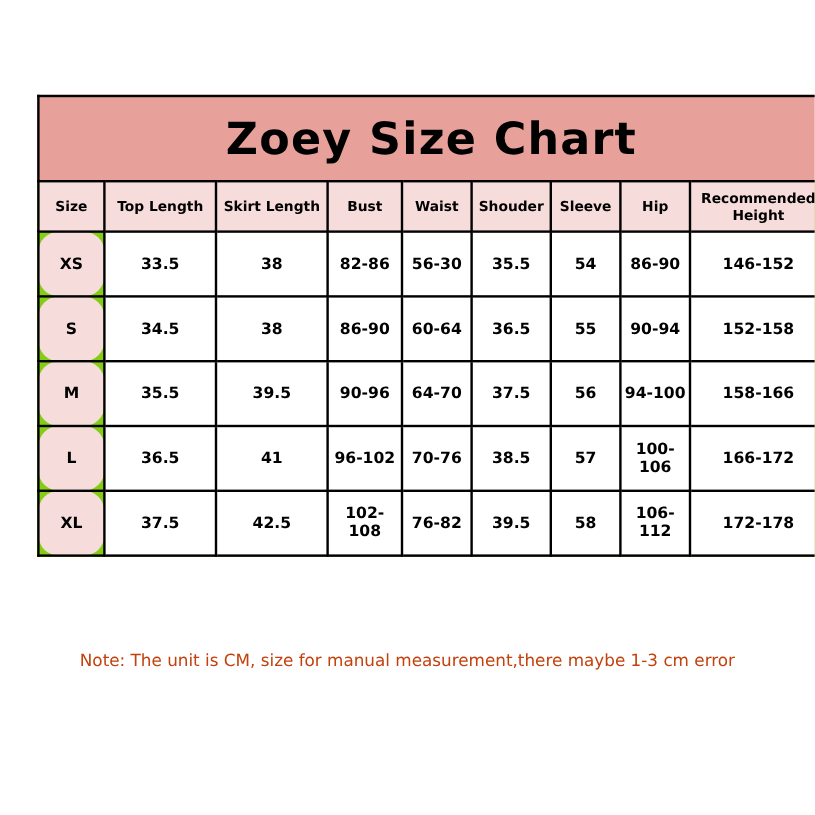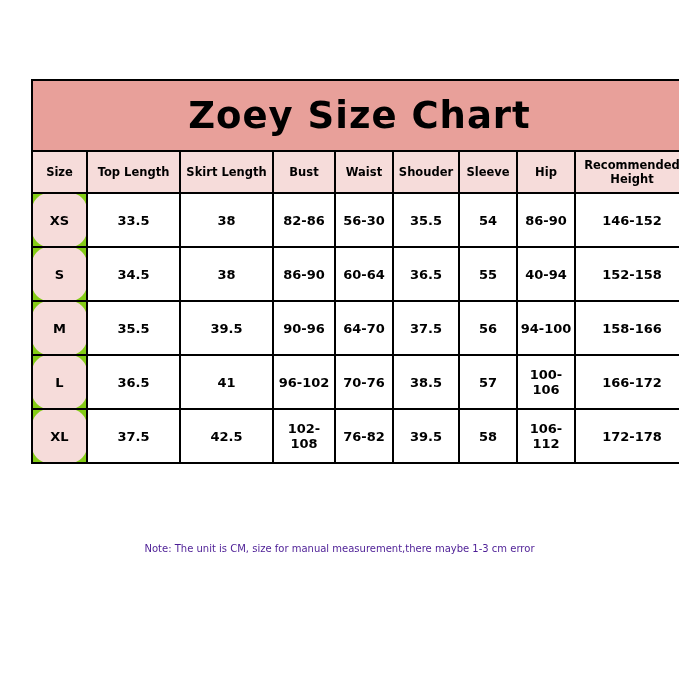--- a/index.html
+++ b/index.html
@@ -95,22 +95,22 @@
   col.c7 { width: 58px; }
   col.c8 { width: 114px; }
 
   .note {
     position: absolute;
     left: 0;
     right: 0;
     top: 543px;
     text-align: center;
     font-family: "DejaVu Sans", sans-serif;
-    font-size: 10px;
-    color: #4c1d95;
+    font-size: 14px;
+    color: #c2410c;
   }
 </style>
 </head>
 <body>
 
 <div id="page">
 
   <div class="chart-wrap">
 
     <div class="title-bar">
@@ -155,21 +155,21 @@
           <td>146-152</td>
         </tr>
         <tr>
           <td class="size-cell">S</td>
           <td>34.5</td>
           <td>38</td>
           <td>86-90</td>
           <td>60-64</td>
           <td>36.5</td>
           <td>55</td>
-          <td>40-94</td>
+          <td>90-94</td>
           <td>152-158</td>
         </tr>
         <tr>
           <td class="size-cell">M</td>
           <td>35.5</td>
           <td>39.5</td>
           <td>90-96</td>
           <td>64-70</td>
           <td>37.5</td>
           <td>56</td>

